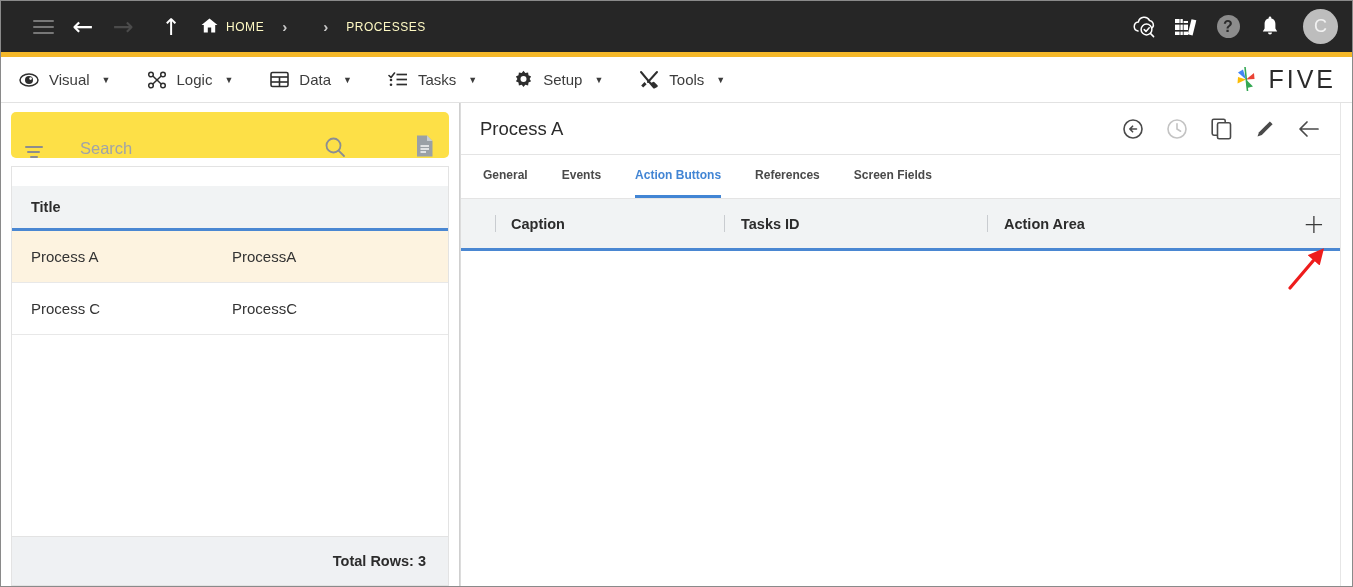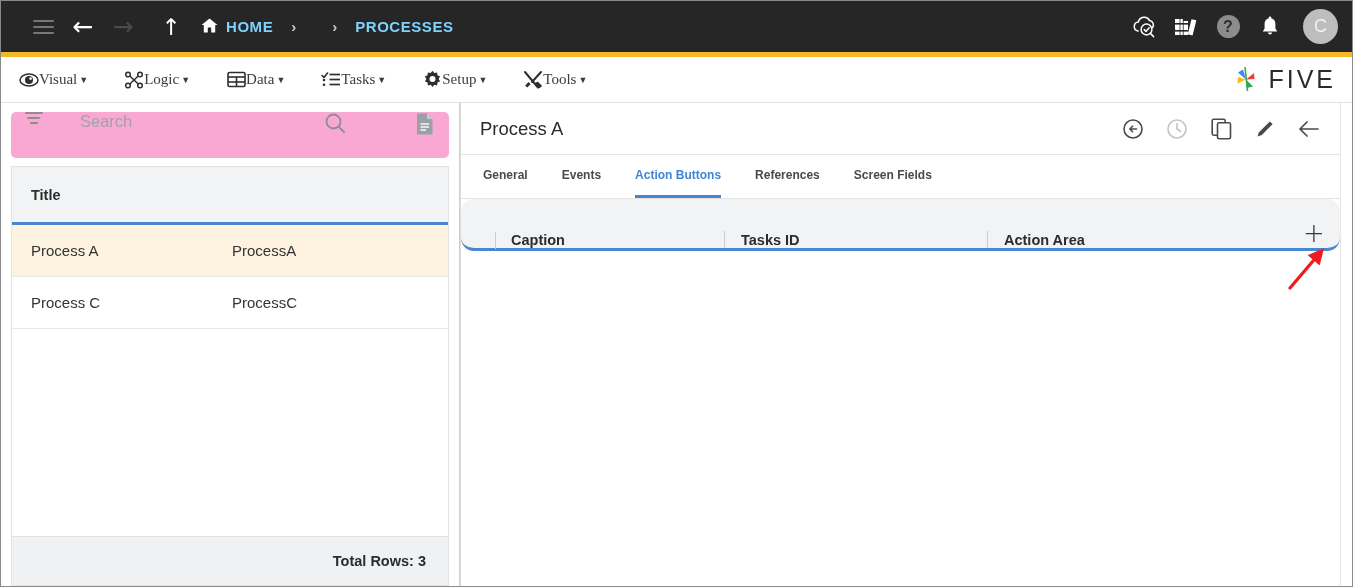--- a/index.html
+++ b/index.html
@@ -17,75 +17,75 @@
   .topbar-left { display: flex; align-items: center; gap: 0; flex: 1 1 auto; min-width: 0; }
   .icon-btn { display: flex; align-items: center; justify-content: center;
               width: 40px; height: 40px; cursor: pointer; }
   .hamburger { display: flex; flex-direction: column; gap: 4px; width: 21px; }
   .hamburger span { display: block; height: 2px; background: #777; border-radius: 1px; }
   .nav-arrow { font-size: 25px; line-height: 1; color: #ffffff; font-family: "DejaVu Sans", sans-serif; }
   .nav-arrow.dim { color: #4b4b4b; }
   .nav-up { font-size: 23px; color: #ffffff; font-family: "DejaVu Sans", sans-serif; }
 
   .crumbs { display: flex; align-items: center; margin-left: 10px; }
-  .crumb { display: flex; align-items: center; color: #7dd3fc; font-size: 15px;
-           font-weight: bold; letter-spacing: .55px; white-space: nowrap; cursor: pointer; }
+  .crumb { display: flex; align-items: center; color: #fef9c3; font-size: 12px;
+           font-weight: normal; letter-spacing: .55px; white-space: nowrap; cursor: pointer; }
   .crumb-home-icon { margin-right: 8px; font-size: 16px; line-height: 1; }
   .crumb-sep { color: #c9c9c9; font-size: 15px; margin: 0 18px; font-weight: bold; }
 
   .topbar-right { display: flex; align-items: center; gap: 12px; }
   .tb-icon { width: 30px; height: 30px; display: flex; align-items: center;
              justify-content: center; cursor: pointer; color: #fff; }
   .help-circle { width: 23px; height: 23px; border-radius: 50%; background: #8c8c8c;
                  color: #2b2b2b; font-size: 16px; font-weight: bold; display: flex;
                  align-items: center; justify-content: center; }
   .avatar { width: 35px; height: 35px; border-radius: 50%; background: #bdbdbd;
             color: #f2f2f2; font-size: 18px; display: flex; align-items: center;
             justify-content: center; margin-left: 6px; cursor: pointer; }
 
   .accent-strip { height: 5px; background: #f5b829; flex: 0 0 5px; }
 
   
   .menubar { height: 46px; background: #fff; display: flex; align-items: center;
              padding-left: 18px; flex: 0 0 46px; border-bottom: 1px solid #e2e2e2; }
-  .menu-item { display: flex; align-items: center; gap: 0; margin-right: 36px;
-               font-size: 15px; color: #3c3c3c; cursor: pointer; font-family: Liberation Serif, serif; }
+  .menu-item { display: flex; align-items: center; gap: 10px; margin-right: 36px;
+               font-size: 15px; color: #3c3c3c; cursor: pointer; }
   .menu-item .mi-ico { width: 20px; height: 20px; display: flex; align-items: center;
                         justify-content: center; color: #2e2e2e; }
   .caret { font-size: 9px; color: #3c3c3c; margin-left: 2px; }
   .brand { margin-left: auto; margin-right: 16px; display: flex; align-items: center; gap: 7px; }
   .brand-word { font-size: 25px; letter-spacing: 3px; color: #2b2b2b; font-family: "Liberation Sans", sans-serif; }
 
   
   .body { flex: 1 1 auto; display: flex; min-height: 0; background: #fff; }
 
   
   .left { width: 459px; flex: 0 0 459px; display: flex; flex-direction: column;
           border-right: 1px solid #cfcfcf; background: #fff; }
   .search-wrap { padding: 9px 10px 8px 10px; }
-  .search-box { height: 46px; background: #f9a8d4; border-radius: 5px; display: flex;
-                align-items: flex-start; padding: 0 6px 0 14px; gap: 24px; }
+  .search-box { height: 46px; background: #fde047; border-radius: 5px; display: flex;
+                align-items: flex-end; padding: 0 6px 0 14px; gap: 24px; }
   .filter-ico { width: 20px; display: flex; flex-direction: column; gap: 3px; margin-right: 13px; cursor: pointer; }
   .filter-ico i { display: block; height: 2px; background: #8d8d8d; border-radius: 1px; }
   .filter-ico i:nth-child(1){ width: 18px; } .filter-ico i:nth-child(2){ width: 13px; margin-left:2px;}
   .filter-ico i:nth-child(3){ width: 8px; margin-left:5px;}
   .search-input { flex: 1 1 auto; border: none; background: transparent; outline: none;
                   font-size: 16.5px; color: #444; font-family: "Liberation Sans", sans-serif; }
   .search-input::placeholder { color: #a0a3a8; }
   .s-mag { width: 34px; display: flex; align-items: center; justify-content: center; cursor: pointer; }
   .s-div { width: 1px; height: 28px; background: #d8d9dc; margin: 0 10px; }
   .s-doc { width: 34px; display: flex; align-items: center; justify-content: center; cursor: pointer; }
   .s-plus { width: 39px; height: 39px; background: #f7b731; border-radius: 4px; display: flex;
             align-items: center; justify-content: center; color: #3a3a3a; font-size: 27px;
             margin-left: 6px; cursor: pointer; font-family: "DejaVu Sans", sans-serif; font-weight: 300; }
 
   .lgrid { flex: 1 1 auto; display: flex; flex-direction: column; min-height: 0;
            margin: 0 10px; border: 1px solid #e3e3e3; border-bottom: none; }
-  .lgrid-head { height: 58px; background: #f1f3f4; display: flex; 
-                border-bottom: 3px solid #4a87d2; }
+  .lgrid-head { height: 45px; background: #f1f3f4; display: flex; 
+                border-bottom: 3px solid #4a87d2; margin-top: 19px; }
   .lg-col { font-size: 14.5px; font-weight: bold; color: #2c2c2c; display: flex; align-items: center; }
   .lg-col .vdiv { width: 1px; height: 17px; background: #c9ccd0; margin-right: 16px; }
   .lg-c1 { width: 220px; padding-left: 19px; }
   .lg-c2 { flex: 1 1 auto; }
   .lgrid-body { flex: 1 1 auto; overflow: hidden; }
   .lrow { height: 52px; display: flex; align-items: center; font-size: 15px; color: #333;
           border-bottom: 1px solid #e8e8e8; cursor: pointer; }
   .lrow.sel { background: #fdf3e0; }
   .lrow.alt { background: #f8f9fa; }
   .lrow .c1 { width: 220px; padding-left: 19px; }
@@ -105,22 +105,22 @@
             cursor: pointer; color: #4a4a4a; }
   .rh-ico.disabled { color: #c3c3c3; }
 
   .tabs { height: 44px; display: flex; align-items: stretch; padding-left: 22px;
           border-bottom: 1px solid #e4e4e4; flex: 0 0 44px; }
   .tab { display: flex; align-items: center; font-size: 12px; font-weight: bold;
          color: #4a4a4a; margin-right: 34px; cursor: pointer; border-bottom: 3px solid transparent;
          padding-bottom: 1px; }
   .tab.active { color: #4285d4; border-bottom-color: #4285d4; }
 
-  .rgrid-head { height: 52px; background: #f1f3f4; display: flex; align-items: flex-end;
-                border-bottom: 3px solid #4a87d2; position: relative; flex: 0 0 52px; border-radius: 13px; }
+  .rgrid-head { height: 52px; background: #f1f3f4; display: flex; align-items: center;
+                border-bottom: 3px solid #4a87d2; position: relative; flex: 0 0 52px; }
   .rg-col { font-size: 14.5px; font-weight: bold; color: #2c2c2c; display: flex; align-items: center; }
   .rg-col .vdiv { width: 1px; height: 17px; background: #c9ccd0; margin-right: 16px; }
   .rg-c1 { width: 263px; padding-left: 50px; }
   .rg-c2 { width: 263px; }
   .rg-c3 { flex: 1 1 auto; }
   .rg-add { width: 52px; display: flex; align-items: center; justify-content: center;
             font-size: 26px; color: #3a3a3a; cursor: pointer;
             font-family: "DejaVu Sans", sans-serif; font-weight: 300; }
   .rgrid-body { flex: 1 1 auto; background: #fff; }
 

